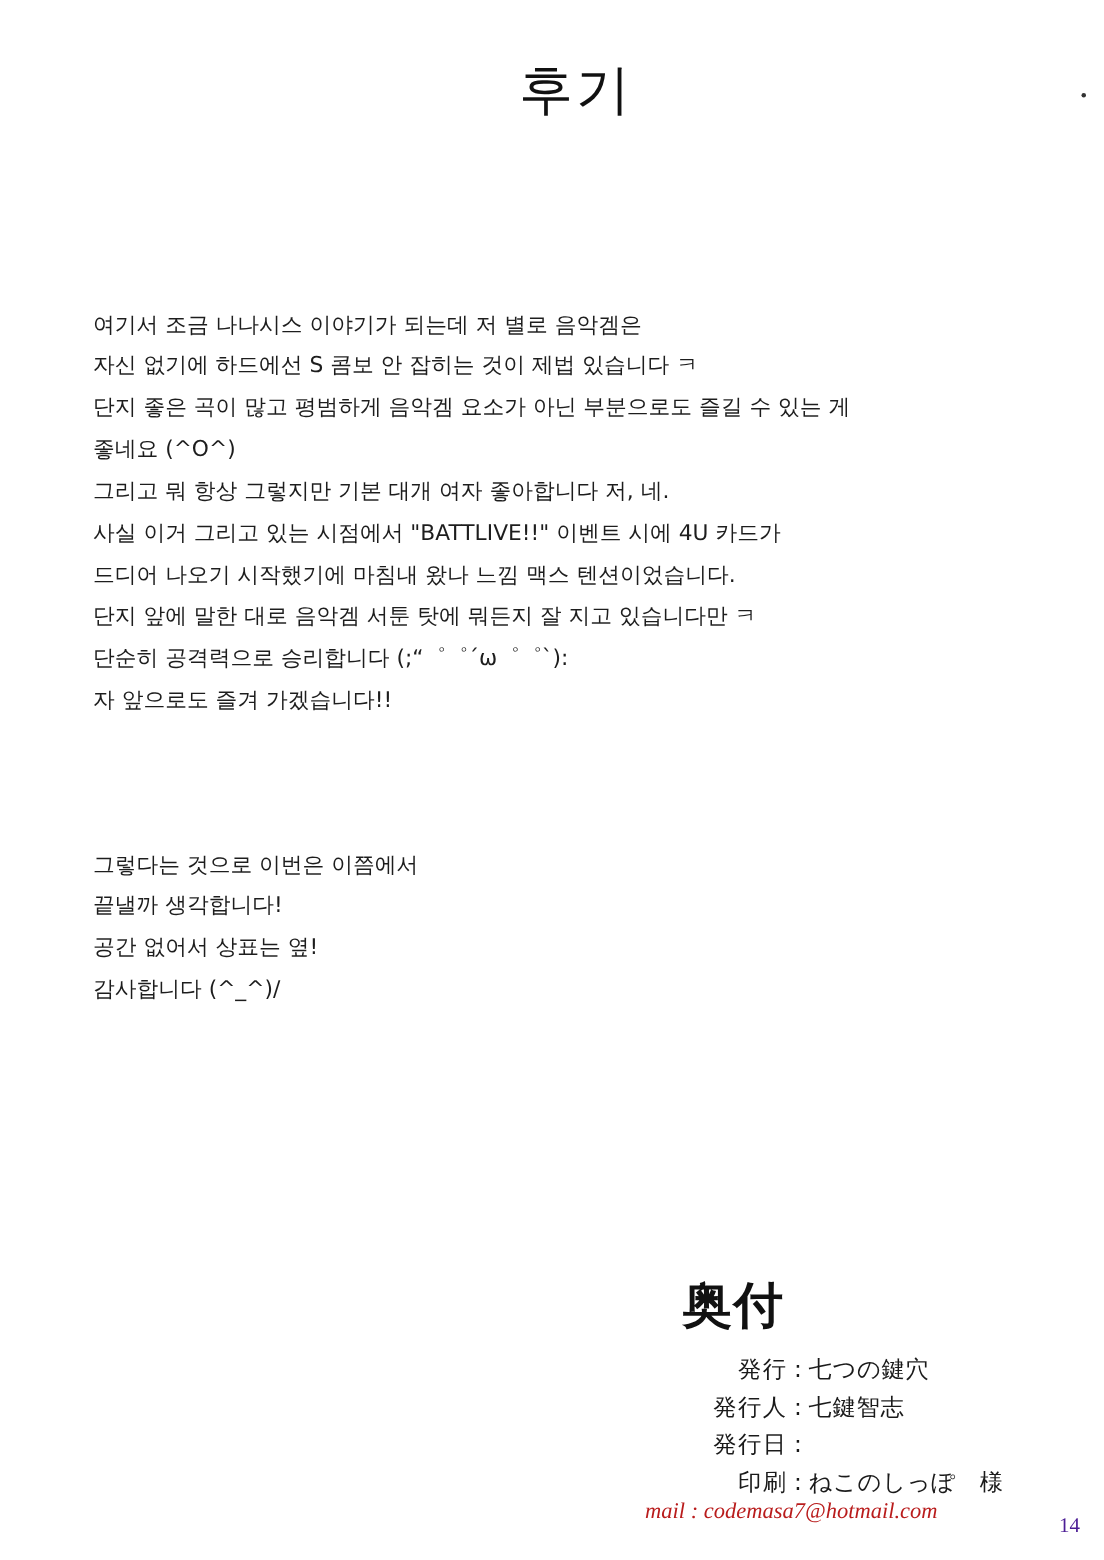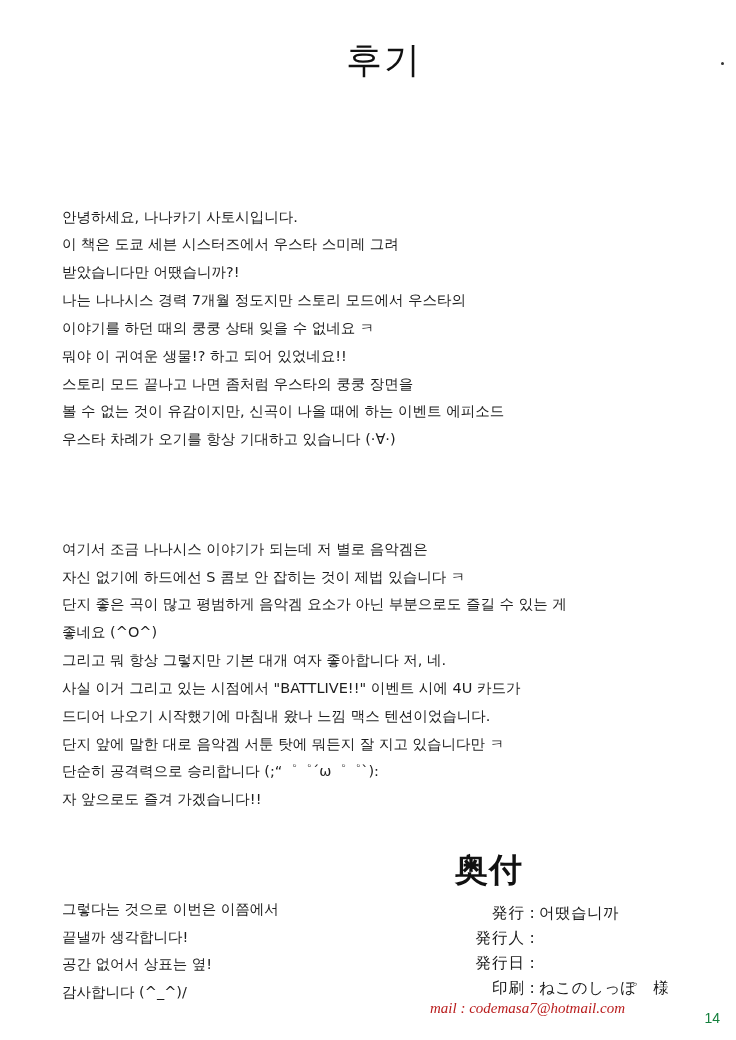--- a/index.html
+++ b/index.html
@@ -103,42 +103,33 @@
     font-family: "Liberation Serif", "DejaVu Serif", serif;
     font-style: italic;
     font-size: 15px;
     color: #b91c1c;
   }
   .page-number {
     position: absolute;
     right: 16px;
     bottom: 14px;
     font-size: 14px;
-    color: #15803d;
-    font-family: Liberation Sans, sans-serif;
+    color: #4c1d95;
+    font-family: Liberation Serif, serif;
   }
 </style>
 </head>
 <body>
 
 <div class="page">
 
   <div class="title">후기</div>
   <div class="dot-mark"></div>
 
   <div class="body-text">
-    <p class="para">안녕하세요, 나나카기 사토시입니다.
-이 책은 도쿄 세븐 시스터즈에서 우스타 스미레 그려
-받았습니다만 어땠습니까?!
-나는 나나시스 경력 7개월 정도지만 스토리 모드에서 우스타의
-이야기를 하던 때의 쿵쿵 상태 잊을 수 없네요 ㅋ
-뭐야 이 귀여운 생물!? 하고 되어 있었네요!!
-스토리 모드 끝나고 나면 좀처럼 우스타의 쿵쿵 장면을
-볼 수 없는 것이 유감이지만, 신곡이 나올 때에 하는 이벤트 에피소드
-우스타 차례가 오기를 항상 기대하고 있습니다 (·∀·)</p>
     <p class="para">여기서 조금 나나시스 이야기가 되는데 저 별로 음악겜은
 자신 없기에 하드에선 S 콤보 안 잡히는 것이 제법 있습니다 ㅋ
 단지 좋은 곡이 많고 평범하게 음악겜 요소가 아닌 부분으로도 즐길 수 있는 게
 좋네요 (^O^)
 그리고 뭐 항상 그렇지만 기본 대개 여자 좋아합니다 저, 네.
 사실 이거 그리고 있는 시점에서 "BATTLIVE!!" 이벤트 시에 4U 카드가
 드디어 나오기 시작했기에 마침내 왔나 느낌 맥스 텐션이었습니다.
 단지 앞에 말한 대로 음악겜 서툰 탓에 뭐든지 잘 지고 있습니다만 ㅋ
 단순히 공격력으로 승리합니다 (;“゜゜´ω゜゜`):
 자 앞으로도 즐겨 가겠습니다!!</p>
@@ -147,26 +138,27 @@
 공간 없어서 상표는 옆!
 감사합니다 (^_^)/</p>
   </div>
 
   <div class="colophon">
     <div class="colophon-title">奥付</div>
 
     <div class="colophon-row">
       <span class="colophon-label">発行</span>
       <span class="colophon-sep">:</span>
-      <span class="colophon-value">어땠습니까</span>
+      <span class="colophon-value">七つの鍵穴</span>
     </div>
 
     <div class="colophon-row">
       <span class="colophon-label">発行人</span>
       <span class="colophon-sep">:</span>
+      <span class="colophon-value">七鍵智志</span>
     </div>
 
     <div class="colophon-row">
       <span class="colophon-label">発行日</span>
       <span class="colophon-sep">:</span>
     </div>
 
     <div class="colophon-row">
       <span class="colophon-label">印刷</span>
       <span class="colophon-sep">:</span>

